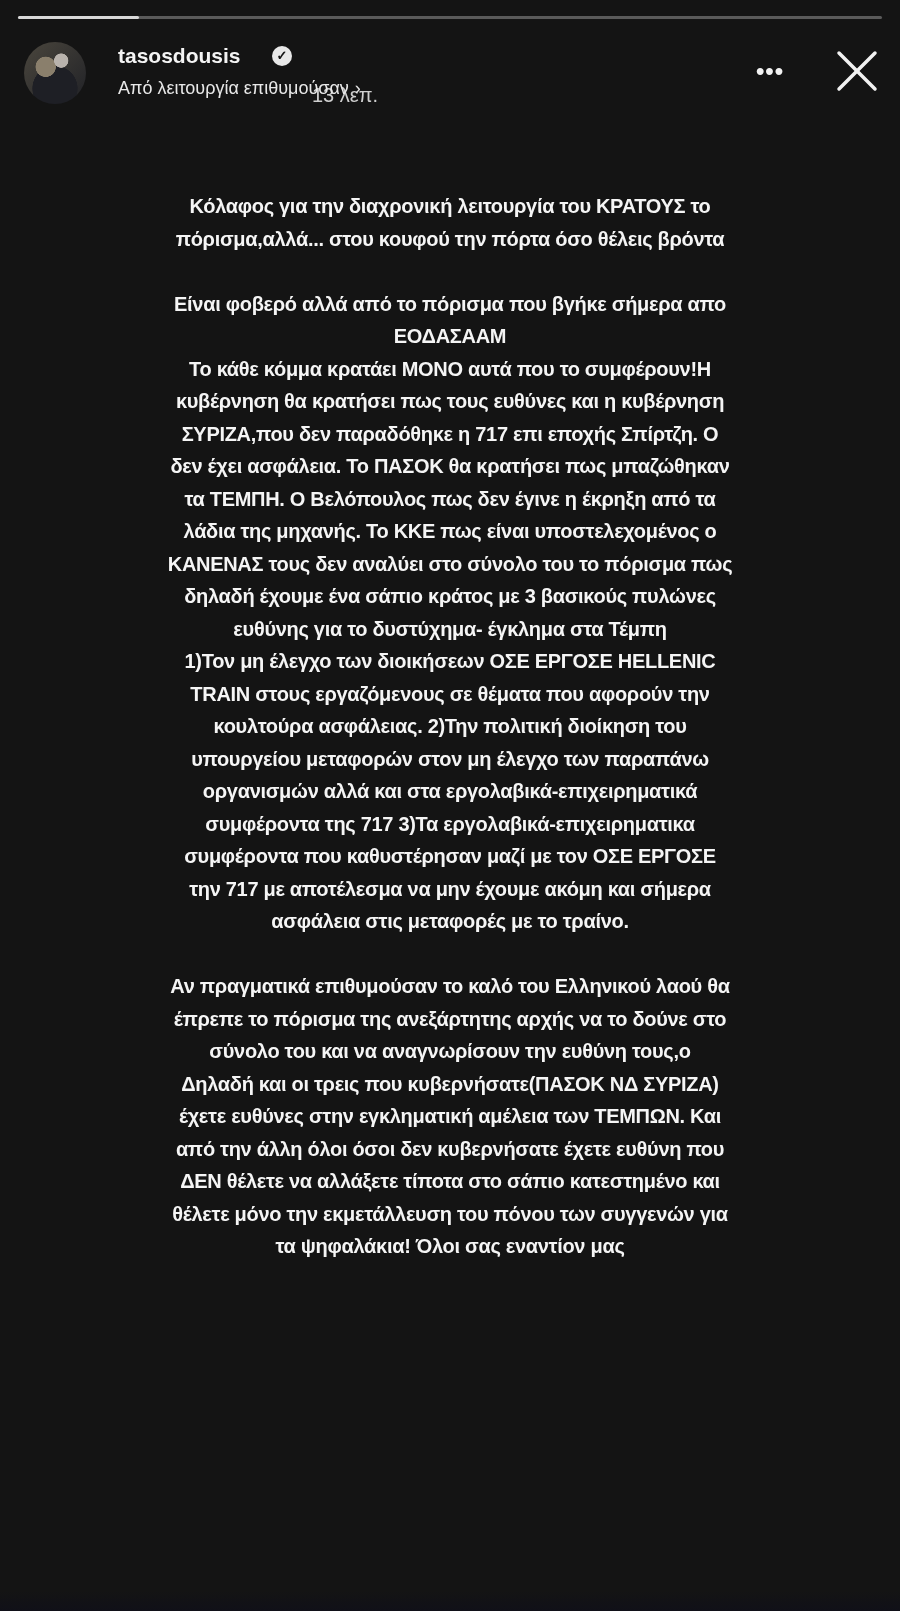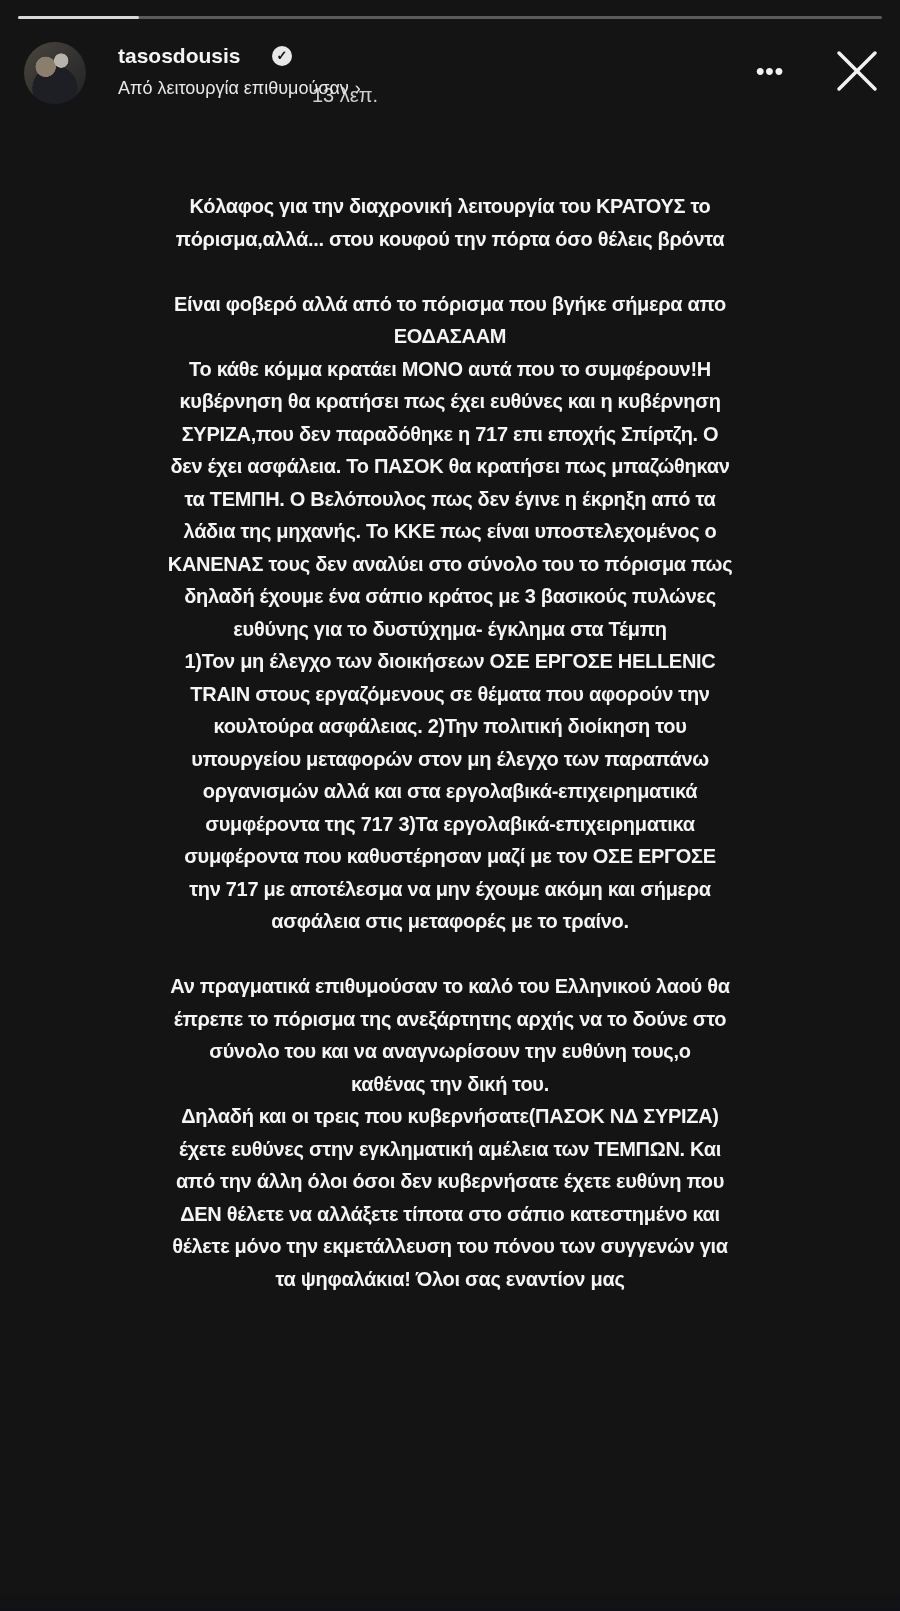--- a/index.html
+++ b/index.html
@@ -74,42 +74,41 @@
   </div>
 </div>
 
 <div class="content" id="story-text">
     <span class="line">Κόλαφος για την  διαχρονική λειτουργία του ΚΡΑΤΟΥΣ το</span>
     <span class="line">πόρισμα,αλλά... στου κουφού την πόρτα όσο θέλεις βρόντα</span>
     <span class="gap"></span>
     <span class="line">Είναι φοβερό αλλά από το πόρισμα που βγήκε σήμερα απο</span>
     <span class="line">ΕΟΔΑΣΑΑΜ</span>
     <span class="line">Το κάθε κόμμα κρατάει ΜΟΝΟ αυτά που το συμφέρουν!Η</span>
-    <span class="line">κυβέρνηση θα κρατήσει πως έχει ευθύνες και η κυβέρνηση</span>
+    <span class="line">κυβέρνηση θα κρατήσει πως τους ευθύνες και η κυβέρνηση</span>
     <span class="line">ΣΥΡΙΖΑ,που δεν παραδόθηκε η 717 επι εποχής Σπίρτζη. Ο</span>
     <span class="line">δεν έχει ασφάλεια. Το ΠΑΣΟΚ θα κρατήσει πως μπαζώθηκαν</span>
     <span class="line">τα ΤΕΜΠΗ. Ο Βελόπουλος πως δεν έγινε η έκρηξη από τα</span>
     <span class="line">λάδια της μηχανής. Το ΚΚΕ πως είναι υποστελεχομένος ο</span>
     <span class="line">ΚΑΝΕΝΑΣ τους δεν αναλύει στο σύνολο του το πόρισμα πως</span>
     <span class="line">δηλαδή έχουμε ένα σάπιο κράτος με 3 βασικούς πυλώνες</span>
     <span class="line">ευθύνης για το δυστύχημα- έγκλημα στα Τέμπη</span>
     <span class="line">1)Τον μη έλεγχο των διοικήσεων ΟΣΕ ΕΡΓΟΣΕ HELLENIC</span>
     <span class="line">TRAIN στους εργαζόμενους σε θέματα που αφορούν την</span>
     <span class="line">κουλτούρα ασφάλειας. 2)Την πολιτική διοίκηση του</span>
     <span class="line">υπουργείου μεταφορών στον μη έλεγχο των παραπάνω</span>
     <span class="line">οργανισμών αλλά και στα εργολαβικά-επιχειρηματικά</span>
     <span class="line">συμφέροντα της 717 3)Τα εργολαβικά-επιχειρηματικα</span>
     <span class="line">συμφέροντα που καθυστέρησαν μαζί με τον ΟΣΕ ΕΡΓΟΣΕ</span>
     <span class="line">την 717 με αποτέλεσμα να μην έχουμε ακόμη και σήμερα</span>
     <span class="line">ασφάλεια στις μεταφορές με το τραίνο.</span>
     <span class="gap"></span>
     <span class="line">Αν πραγματικά επιθυμούσαν το καλό του Ελληνικού λαού θα</span>
     <span class="line">έπρεπε το πόρισμα της ανεξάρτητης αρχής να το δούνε στο</span>
     <span class="line">σύνολο του και να αναγνωρίσουν την ευθύνη τους,ο</span>
-    <span class="line">καθένας την δική του.</span>
     <span class="line">Δηλαδή και οι τρεις που κυβερνήσατε(ΠΑΣΟΚ ΝΔ ΣΥΡΙΖΑ)</span>
     <span class="line">έχετε ευθύνες στην εγκληματική αμέλεια των ΤΕΜΠΩΝ. Και</span>
     <span class="line">από την άλλη όλοι όσοι δεν κυβερνήσατε έχετε ευθύνη που</span>
     <span class="line">ΔΕΝ θέλετε να αλλάξετε τίποτα στο σάπιο κατεστημένο  και</span>
     <span class="line">θέλετε μόνο την εκμετάλλευση του πόνου των συγγενών για</span>
     <span class="line">τα ψηφαλάκια! Όλοι σας εναντίον μας</span>
   </div>
 
 <div class="bottom-shade"></div>
 

